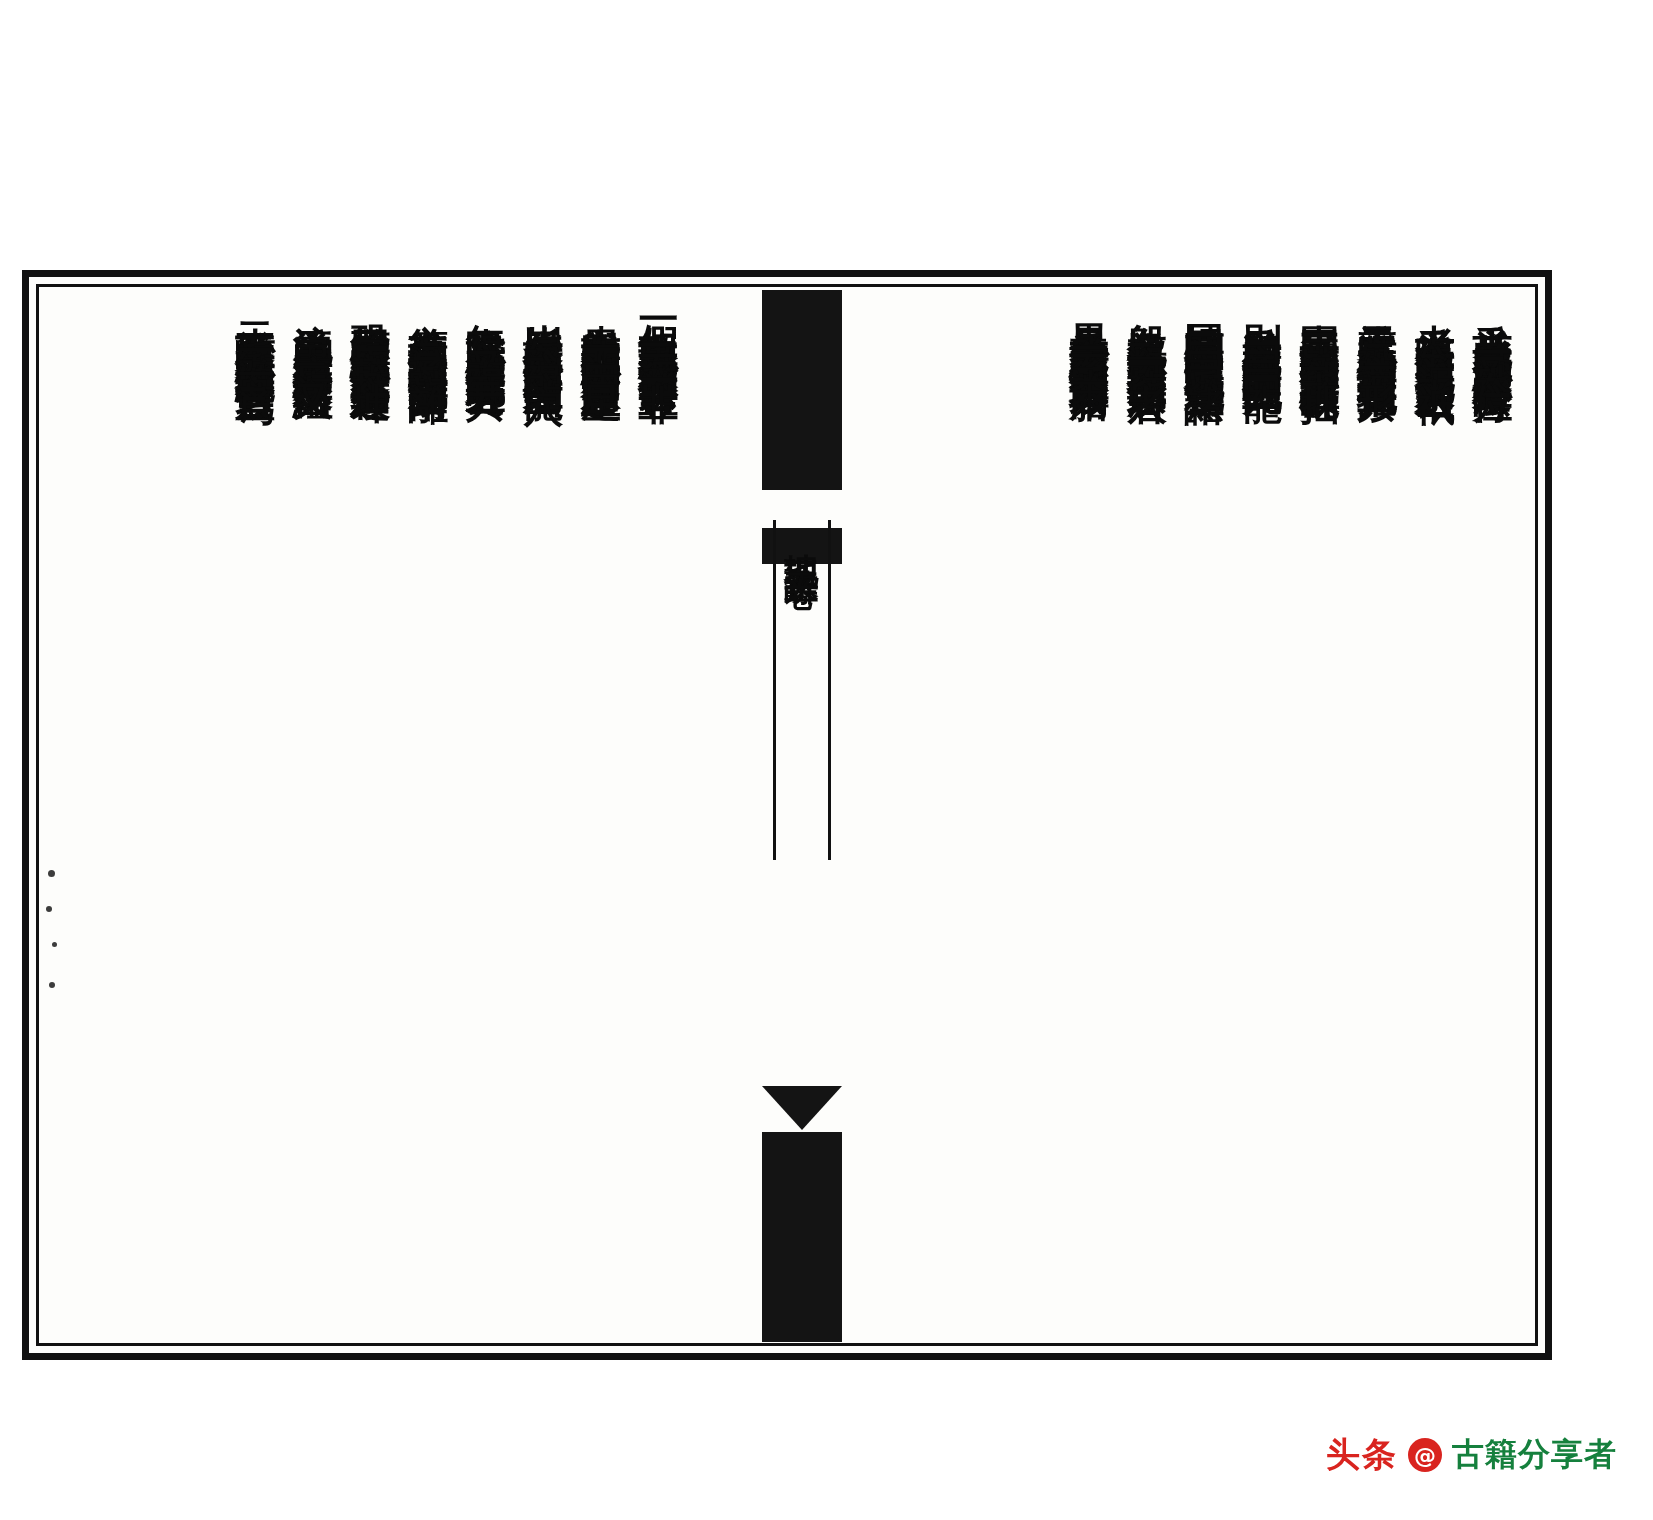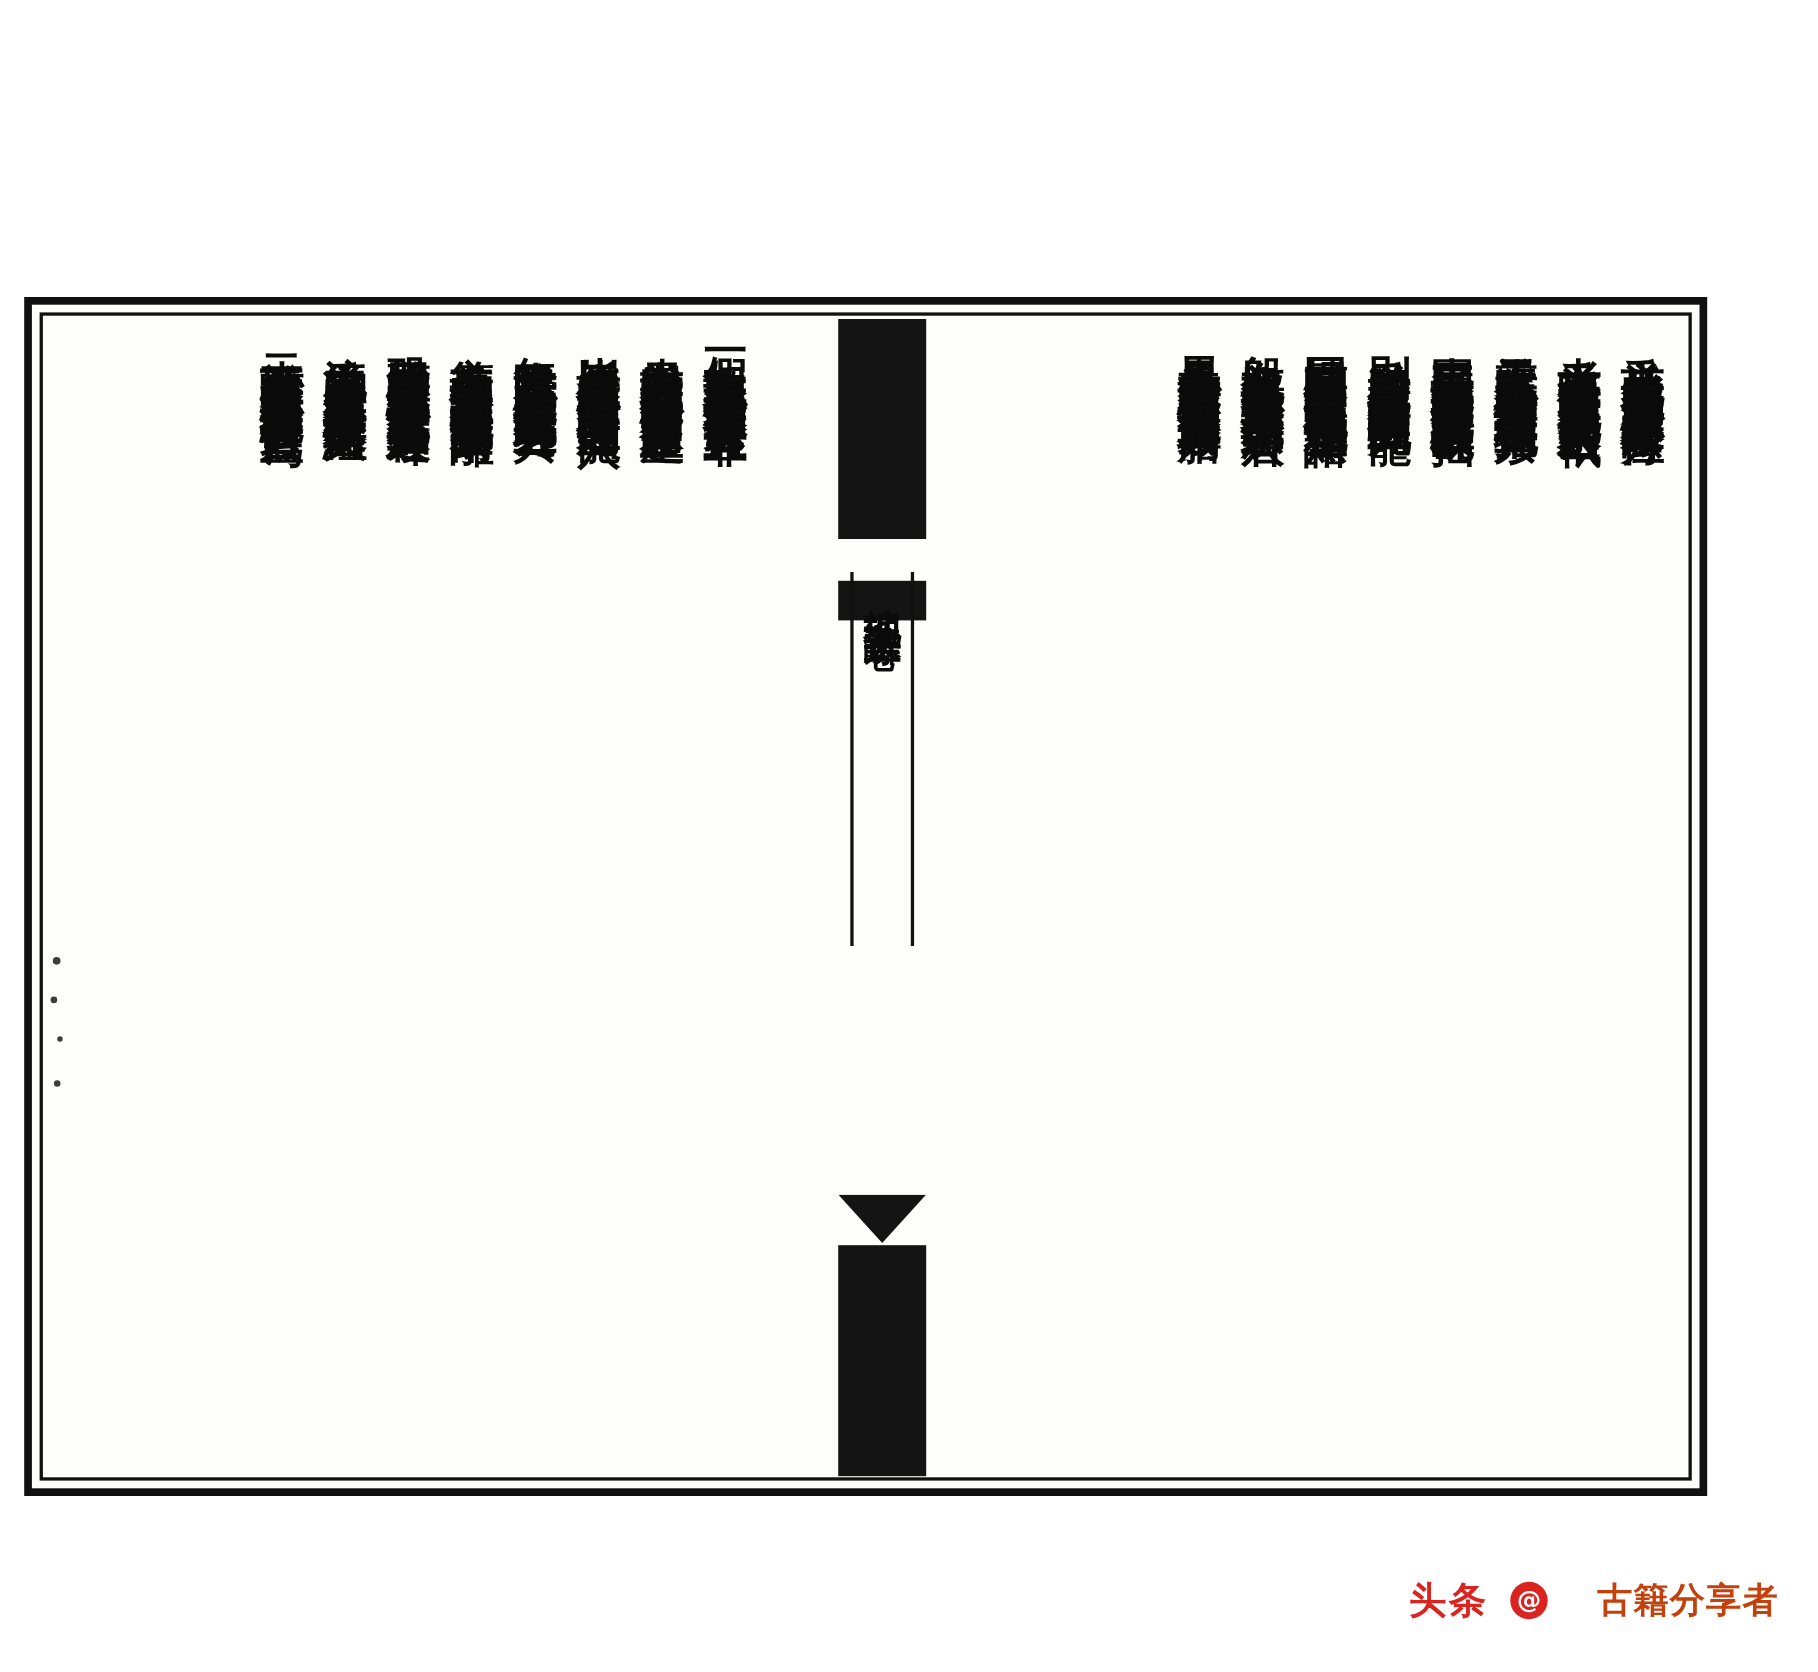--- a/index.html
+++ b/index.html
@@ -137,44 +137,43 @@
     opacity: .85;
   }
 
   
   #watermark {
     position: absolute;
     right: 36px;
     bottom: 42px;
     display: flex;
     align-items: center;
-    gap: 20px;
+    gap: 10px;
     font-family: "DejaVu Sans", "Liberation Sans", sans-serif;
   }
   #watermark .wm-logo {
     font-size: 34px;
     font-weight: 700;
     color: #d9241f;
     letter-spacing: 2px;
   }
   #watermark .wm-dot {
     width: 34px; height: 34px;
     border-radius: 50%;
     background: #d9241f;
     color: #fff;
     font-size: 22px;
     display: flex; align-items: center; justify-content: center;
     font-weight: 700;
   }
   #watermark .wm-text {
     font-size: 32px;
     font-weight: 700;
-    color: #c2410c;
+    color: #15803d;
     letter-spacing: 1px;
-    margin-left: 25px;
   }
 </style>
 </head>
 <body>
 
 <div id="scan">
   <div class="frame-outer"></div>
   <div class="frame-inner"></div>
 
   <div class="leaf" id="leaf-right">

